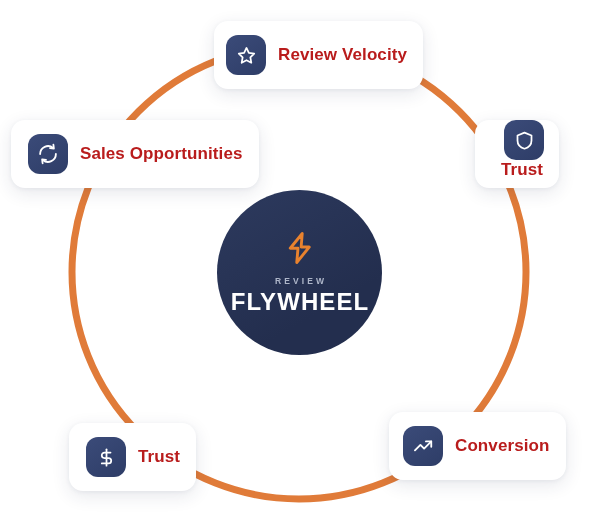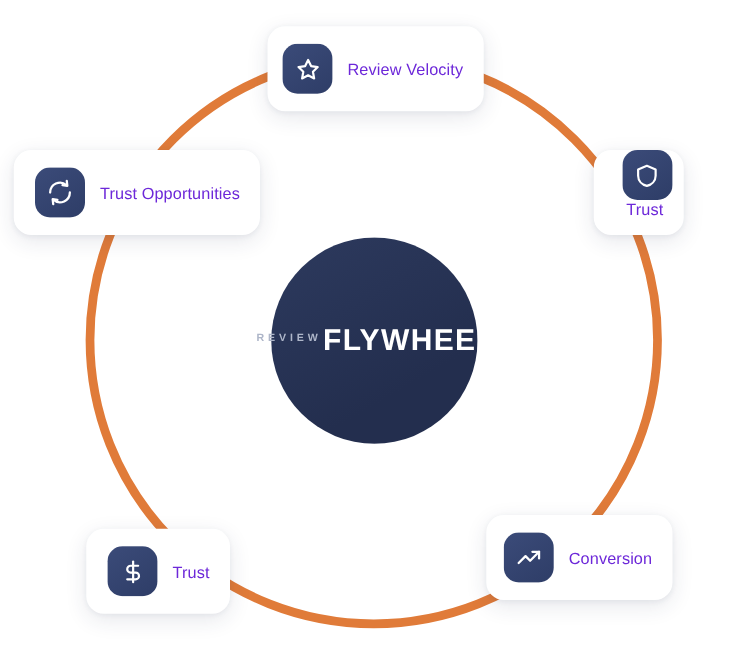--- a/index.html
+++ b/index.html
@@ -31,20 +31,21 @@
   .hub {
     position: absolute;
     left: 217px;
     top: 190px;
     width: 165px;
     height: 165px;
     border-radius: 50%;
     background: #283355;
     background-image: linear-gradient(150deg, #2d3a5e 0%, #232e4e 70%);
     display: flex;
+    flex-direction: column;
     align-items: center;
     justify-content: center;
   }
   .hub-bolt {
     width: 30px;
     height: 34px;
     margin-bottom: 12px;
   }
   .hub-kicker {
     font-size: 8.5px;
@@ -83,23 +84,23 @@
     background-image: linear-gradient(145deg, #3b4b79 0%, #2e3d67 100%);
     display: flex;
     align-items: center;
     justify-content: center;
     flex: 0 0 auto;
   }
   .node-icon svg {
     display: block;
   }
   .node-label {
-    font-size: 13px;
-    font-weight: normal;
-    color: #6d28d9;
+    font-size: 17px;
+    font-weight: bold;
+    color: #b91c1c;
     letter-spacing: 0.1px;
     white-space: nowrap;
     margin-left: 12px;
     margin-right: 16px;
   }
 
   
   #node-review-velocity { left: 214px; top: 21px;  height: 68px; padding-left: 12px; }
   #node-trust           { left: 475px; top: 120px; height: 68px; padding-left: 14px; flex-direction: column; }
   #node-conversion      { left: 389px; top: 412px; height: 68px; padding-left: 14px; justify-content: flex-end; }
@@ -163,16 +164,16 @@
 
   <div class="node" id="node-more-opportunities">
     <span class="node-icon">
       <svg width="22" height="22" viewBox="0 0 24 24" fill="none">
         <path d="M3.4 12 A8.6 8.6 0 0 1 17.6 5.5" stroke="#ffffff" stroke-width="2" stroke-linecap="round" fill="none"></path>
         <path d="M20.6 12 A8.6 8.6 0 0 1 6.4 18.5" stroke="#ffffff" stroke-width="2" stroke-linecap="round" fill="none"></path>
         <path d="M17.9 1.9 L18.4 6.1 L14.2 5.6" stroke="#ffffff" stroke-width="2" stroke-linejoin="round" stroke-linecap="round" fill="none"></path>
         <path d="M6.1 22.1 L5.6 17.9 L9.8 18.4" stroke="#ffffff" stroke-width="2" stroke-linejoin="round" stroke-linecap="round" fill="none"></path>
       </svg>
     </span>
-    <span class="node-label">Trust Opportunities</span>
+    <span class="node-label">Sales Opportunities</span>
   </div>
 
 </div>
 
 </body></html>

